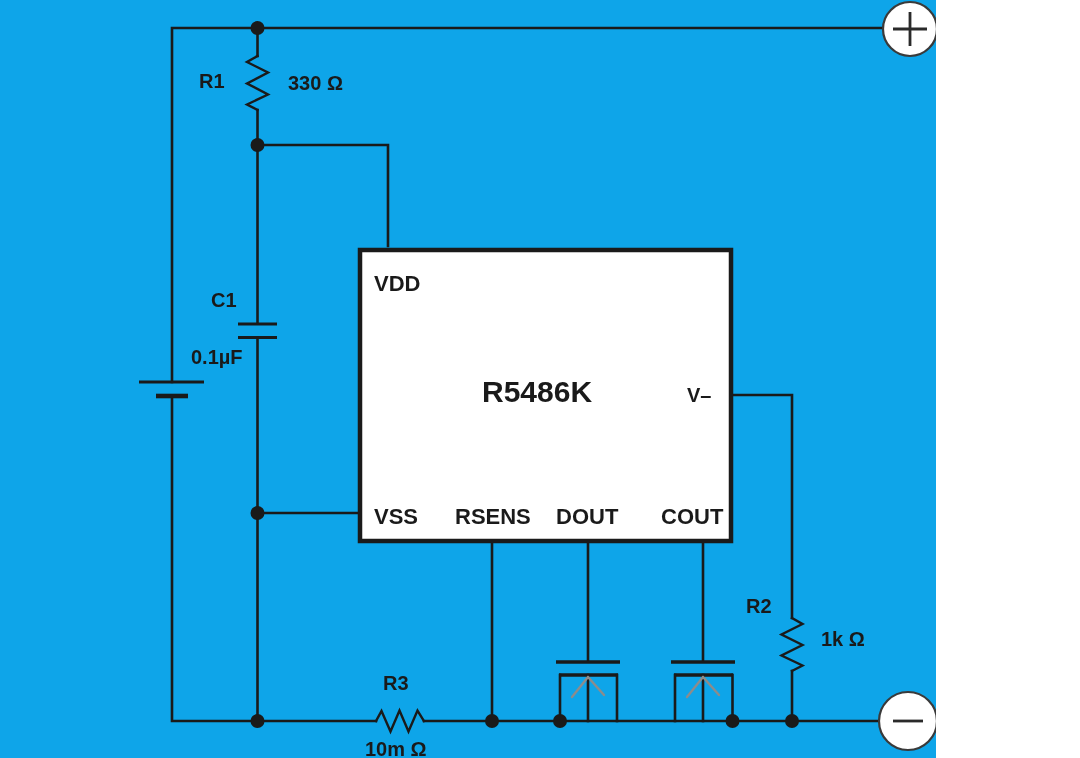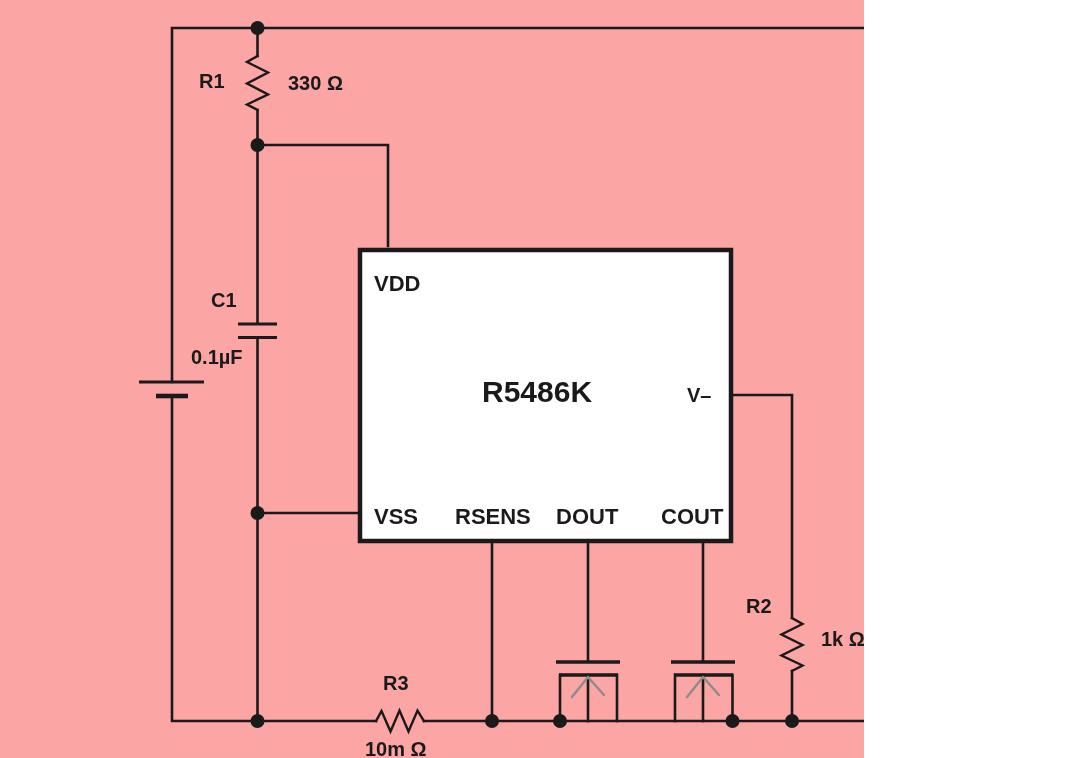--- a/index.html
+++ b/index.html
@@ -2,23 +2,23 @@
 <html><head>
 <meta charset="utf-8">
 <style>
   html, body {
     margin: 0;
     padding: 0;
     background: #ffffff;
   }
   .stage {
     position: relative;
-    width: 864px;
+    width: 936px;
     height: 758px;
-    background: #fca5a5;
+    background: #0ea5e9;
     overflow: hidden;
   }
   svg { display: block; }
   .wire   { stroke: #1a1a1a; stroke-width: 2.6; fill: none; stroke-linecap: square; }
   .zig    { stroke: #1a1a1a; stroke-width: 2.4; fill: none; stroke-linejoin: miter; stroke-linecap: square; }
   .plate  { stroke: #1a1a1a; fill: none; stroke-linecap: butt; }
   .icbox  { stroke: #1a1a1a; stroke-width: 4.5; fill: #ffffff; }
   .bar    { stroke: #1a1a1a; stroke-width: 3.4; fill: none; stroke-linecap: butt; }
   .dot    { fill: #1a1a1a; stroke: none; }
   .term   { stroke: #3a3a3a; stroke-width: 2.2; fill: #ffffff; }

